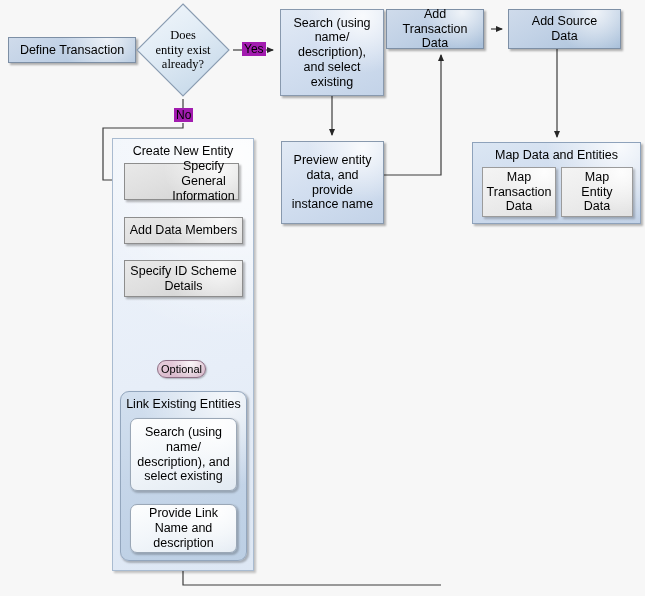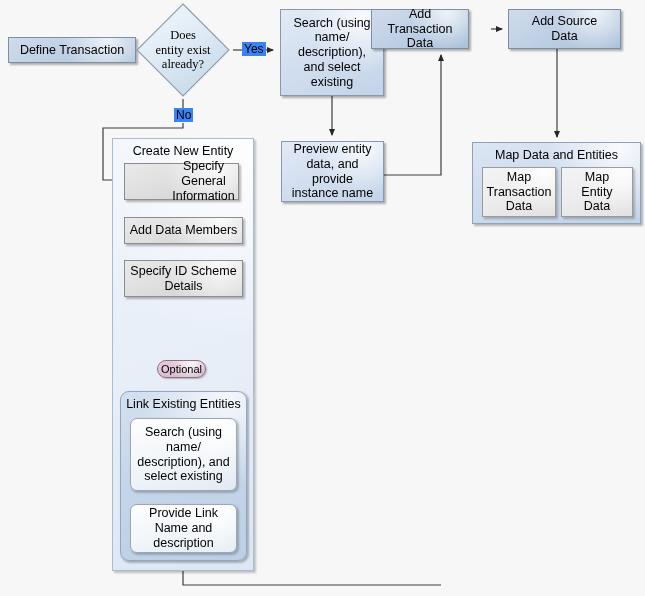--- a/index.html
+++ b/index.html
@@ -120,21 +120,21 @@
     font-size:11px;color:#000;
     background:
       radial-gradient(circle at 70% 15%, rgba(255,255,255,.85) 0%, rgba(255,255,255,0) 55%),
       linear-gradient(160deg,#e8cfdd 0%,#ddbfd0 50%,#cfb0c3 100%);
     box-shadow:1px 1px 1.5px rgba(0,0,0,.25);
   }
 
   
   .edge-label{
     position:absolute;z-index:4;font-size:12px;color:#000;
-    background:#3b82f6;padding:0 2px;
+    background:#a21caf;padding:0 2px;
   }
 </style>
 </head>
 <body>
 
 <div id="canvas">
 
   <svg class="lines" viewBox="0 0 645 596">
     <defs>
       <marker id="arr" markerWidth="7" markerHeight="7" refX="6" refY="3" orient="auto" markerUnits="userSpaceOnUse">
@@ -198,31 +198,31 @@
   <div class="edge-label" style="left:174px;top:108px;">No</div>
 
   <div class="node box-blue-lite" style="left:280px;top:9px;width:104px;height:87px;">
     <span class="lbl" style="white-space:pre-line;">Search (using
 name/
 description),
 and select
 existing</span>
   </div>
 
-  <div class="node box-blue" style="left:371px;top:9px;width:98px;height:40px;">
+  <div class="node box-blue" style="left:386px;top:9px;width:98px;height:40px;">
     <span class="lbl" style="white-space:pre-line;">Add Transaction
 Data</span>
   </div>
 
   <div class="node box-blue" style="left:508px;top:9px;width:113px;height:40px;">
     <span class="lbl" style="white-space:pre-line;">Add Source
 Data</span>
   </div>
 
-  <div class="node box-blue-lite" style="left:281px;top:141px;width:103px;height:61px;">
+  <div class="node box-blue-lite" style="left:281px;top:141px;width:103px;height:83px;">
     <span class="lbl" style="white-space:pre-line;">Preview entity
 data, and
 provide
 instance name</span>
   </div>
 
   <div class="container cont-map" style="left:472px;top:142px;width:169px;height:82px;">
     <div class="cont-title">Map Data and Entities</div>
     <div class="node box-grey-flat" style="left:9px;top:24px;width:74px;height:50px;">
       <span class="lbl" style="white-space:pre-line;">Map

